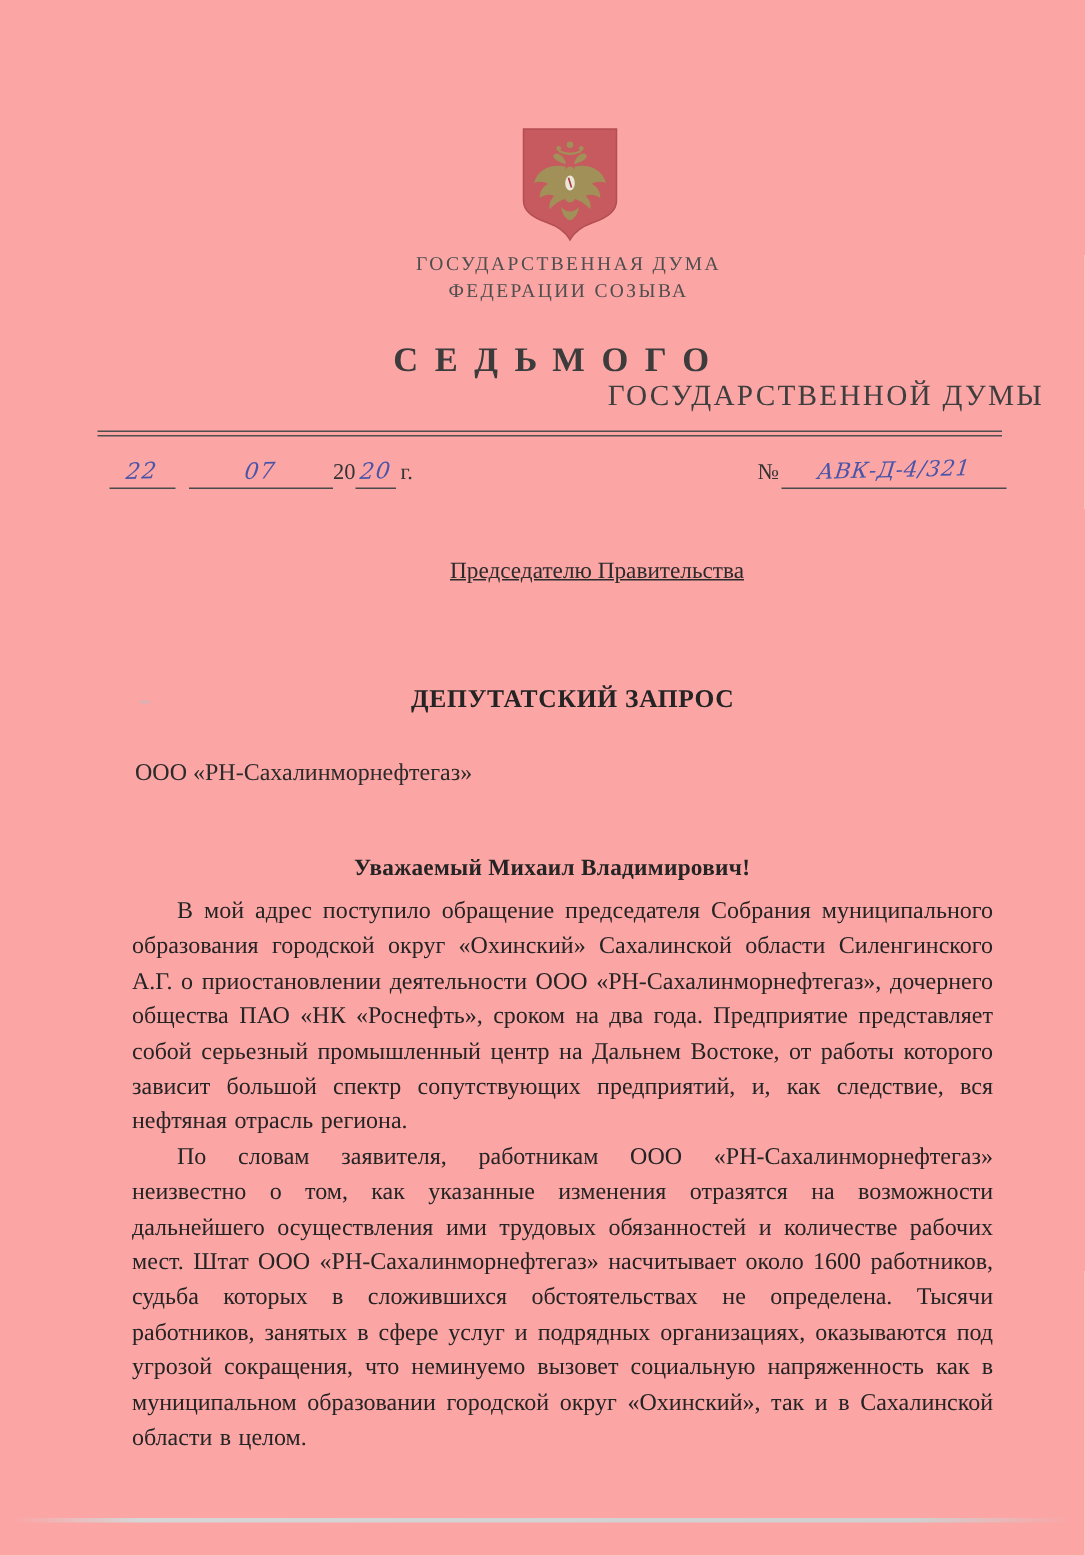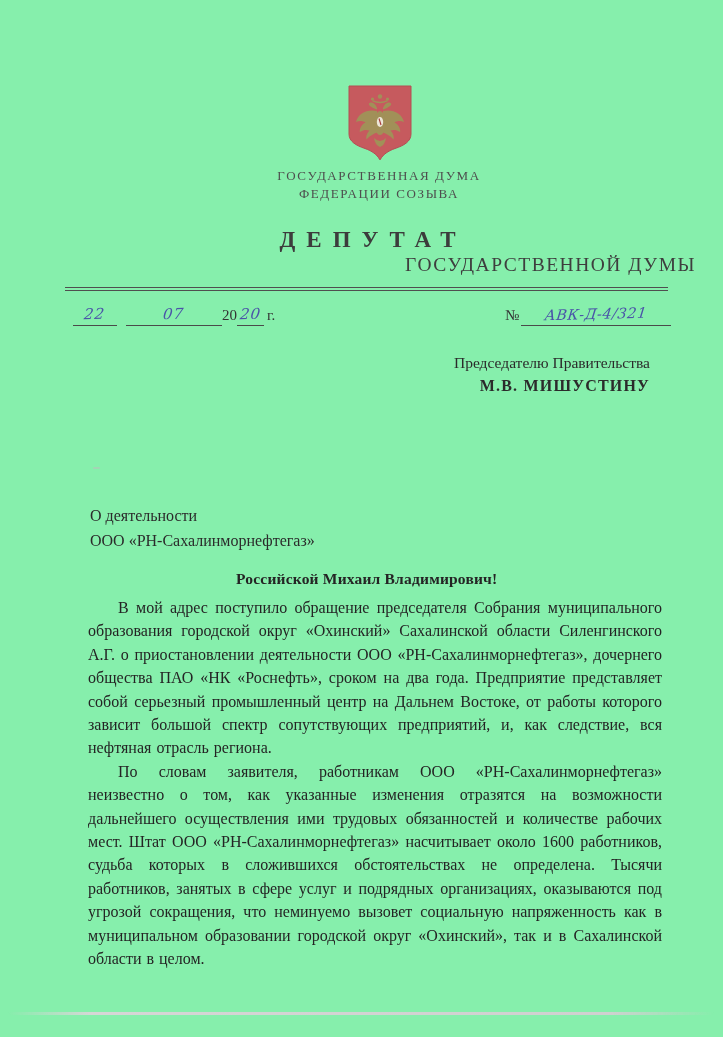--- a/index.html
+++ b/index.html
@@ -3,21 +3,21 @@
 <meta charset="utf-8">
 <style>
   html,body{margin:0;padding:0;}
   body{
     width:723px;height:1037px;
     background:#fbfbfa;
     font-family:"Liberation Serif","DejaVu Serif",serif;
     color:#262626;
     overflow:hidden;
   }
-  .page{position:relative;width:723px;height:1037px;background:#86efac;}
+  .page{position:relative;width:723px;height:1037px;background:#fca5a5;}
 
   
   .emblem{position:absolute;left:344px;top:84px;width:72px;height:78px;}
 
   
   .org-block{
     position:absolute;left:56px;top:167px;width:646px;
     text-align:center;color:#4e4e4e;
     font-size:13px;letter-spacing:1.6px;line-height:18px;
   }
@@ -49,22 +49,22 @@
   .hand{
     font-family:"DejaVu Serif","Liberation Serif",serif;
     font-style:italic;color:#4a55a8;letter-spacing:1px;
     display:inline-block;transform:skewX(-8deg) rotate(-1.5deg);
     font-size:15px;line-height:19px;
   }
   .u4 .hand{font-size:14.5px;letter-spacing:.5px;}
 
   
   .addressee{
-    position:absolute;left:300px;top:351px;width:350px;
-    text-align:right;font-size:15.5px;line-height:23.4px;color:#2b2b2b;
+    position:absolute;left:300px;top:369px;width:350px;
+    font-size:15.5px;line-height:23.4px;color:#2b2b2b;text-decoration:underline;
   }
   .addressee .name{font-weight:bold;font-size:16px;letter-spacing:1.2px;}
 
   
   .doc-type{
     position:absolute;left:274px;top:456px;
     font-size:17px;font-weight:bold;letter-spacing:.5px;color:#242424;
   }
 
   
@@ -112,47 +112,46 @@
       <path d="M30 54 Q36 60 42 54 Q41 61 36 63 Q31 61 30 54 Z"></path>
     </g>
     <ellipse cx="36" cy="38" rx="3.2" ry="5" fill="#ece7d8"></ellipse>
     <path d="M35 34.5 L37 41" stroke="#a83b3b" stroke-width="1.1" fill="none"></path>
   </svg>
 
   <div class="org-block">
     <div>ГОСУДАРСТВЕННАЯ ДУМА</div>
     <div>ФЕДЕРАЦИИ СОЗЫВА</div>
   </div>
-  <div class="deputy-title">ДЕПУТАТ</div>
+  <div class="deputy-title">СЕДЬМОГО</div>
   <div class="deputy-subtitle">ГОСУДАРСТВЕННОЙ ДУМЫ</div>
   <div class="header-rule"></div>
 
   <div class="date-row">
     <span class="u u1"><span class="hand">22</span></span>
     <span class="u u2"><span class="hand">07</span></span>
     <span class="printed yr-printed">20</span>
     <span class="u u3"><span class="hand">20</span></span>
     <span class="printed yr-suffix">г.</span>
     <span class="printed no-label">№</span>
     <span class="u u4"><span class="hand">АВК-Д-4/321</span></span>
   </div>
 
   <div class="addressee">
     <div>Председателю Правительства</div>
-    <div class="name">М.В. МИШУСТИНУ</div>
   </div>
 
   <div class="scan-speck"></div>
+  <div class="doc-type">ДЕПУТАТСКИЙ ЗАПРОС</div>
 
   <div class="subject">
-    <div>О деятельности</div>
     <div>ООО «РН-Сахалинморнефтегаз»</div>
   </div>
 
-  <div class="salutation">Российской Михаил Владимирович!</div>
+  <div class="salutation">Уважаемый Михаил Владимирович!</div>
 
   <div class="body-text">
     <p>В мой адрес поступило обращение председателя Собрания муниципального образования городской округ «Охинский» Сахалинской области Силенгинского А.Г. о приостановлении деятельности ООО «РН-Сахалинморнефтегаз», дочернего общества ПАО «НК «Роснефть», сроком на два года. Предприятие представляет собой серьезный промышленный центр на Дальнем Востоке, от работы которого зависит большой спектр сопутствующих предприятий, и, как следствие, вся нефтяная отрасль региона.</p>
     <p>По словам заявителя, работникам ООО «РН-Сахалинморнефтегаз» неизвестно о том, как указанные изменения отразятся на возможности дальнейшего осуществления ими трудовых обязанностей и количестве рабочих мест. Штат ООО «РН-Сахалинморнефтегаз» насчитывает около 1600 работников, судьба которых в сложившихся обстоятельствах не определена. Тысячи работников, занятых в сфере услуг и подрядных организациях, оказываются под угрозой сокращения, что неминуемо вызовет социальную напряженность как в муниципальном образовании городской округ «Охинский», так и в Сахалинской области в целом.</p>
   </div>
 
   <div class="scan-bottom-shadow"></div>
 </div>
 
 </body></html>

